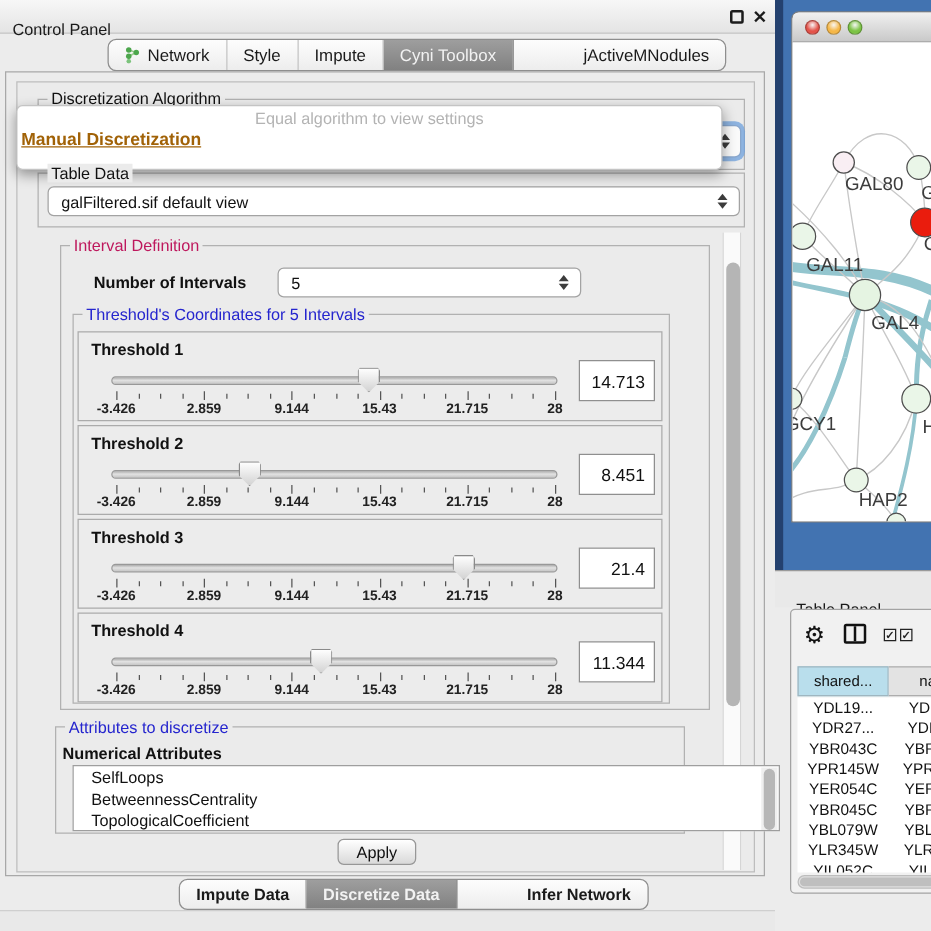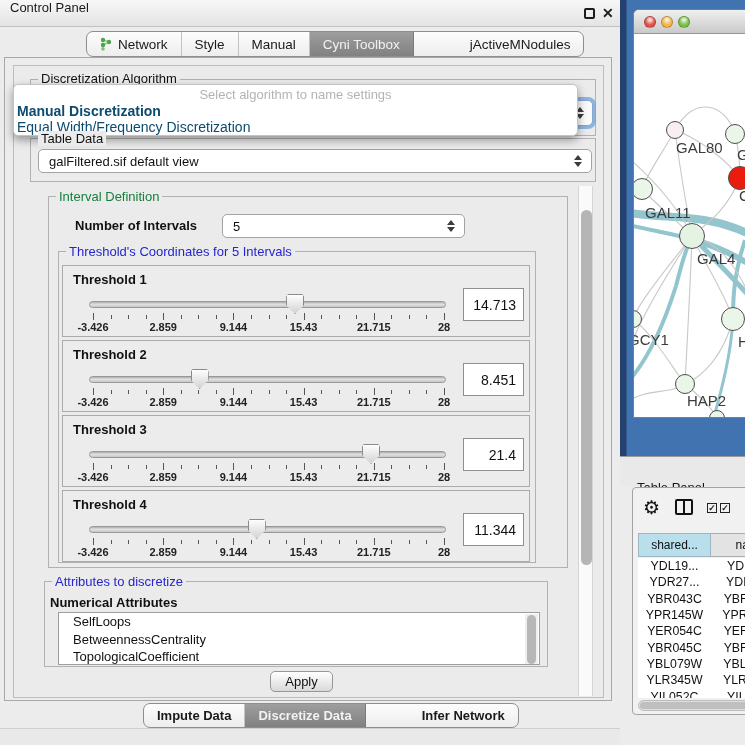--- a/index.html
+++ b/index.html
@@ -4,62 +4,62 @@
 <style>
   * { margin:0; padding:0; box-sizing:border-box; }
   html,body { width:745px; height:745px; overflow:hidden; background:#ECECEC;
     font-family:"Liberation Sans", sans-serif; color:#111; }
   .screen { position:absolute; left:0; top:0; width:745px; height:745px; background:#ECECEC; }
   .abs { position:absolute; }
 
   
   .cp-titlebar { left:0; top:0; width:620px; height:27px;
     background:linear-gradient(#F7F7F7,#E4E4E4); border-bottom:1px solid #C2C2C2; }
-  .cp-title { left:10px; top:0; font-size:13px; color:#1a1a1a; }
+  .cp-title { left:10px; top:16px; font-size:13px; color:#1a1a1a; }
   .float-icon { left:584px; top:8px; width:11px; height:11px; border:2px solid #1c1c1c; border-radius:2px; }
   .close-icon { left:602px; top:5px; font-size:14px; font-weight:bold; color:#1c1c1c; }
 
   .tabbar { display:flex; height:26px; border:1px solid #8E8E8E; border-radius:7px;
     overflow:hidden; background:linear-gradient(#FDFDFD,#EDEDED); }
   .tabbar .seg { display:flex; align-items:center; gap:5px; padding:0 13px; font-size:13.5px;
     color:#1a1a1a; border-right:1px solid #C3C3C3; white-space:nowrap; }
   .tabbar .seg:last-child { border-right:none;margin-left:43px; }
   .tabbar .seg.sel { background:linear-gradient(#9E9E9E,#818181); color:#F2F2F2;
     border-right:1px solid #7A7A7A; }
   #topTabs { left:86px; top:31px; }
   #bottomTabs { left:143px; top:703px; height:25px; }
   #bottomTabs .seg { font-size:13px; font-weight:bold; }
   .bottom-strip { left:0; top:728px; width:620px; height:17px; background:#E9E9E9; border-top:1px solid #CFCFCF; }
 
   .content-outer { left:4px; top:57px; width:608px; height:644px; border:1px solid #A8A8A8; background:#ECECEC; }
   .content-inner { left:13px; top:65px; width:591px; height:633px; border:1px solid #BDBDBD; background:#EBEBEB; }
 
   .group { border:1px solid #B1B1B1; background:transparent; }
   .group-label { position:absolute; font-size:13px; background:#EBEBEB; padding:0 3px; white-space:nowrap; }
-  .green { color:#15803d; } .blue { color:#2525CE; }
+  .green { color:#be185d; } .blue { color:#2525CE; }
 
   .combo { background:#FFF; border:1px solid #A3A3A3; border-radius:5px; font-size:13px;
     display:flex; align-items:center; padding:0 10px; color:#111; }
   .stepper { position:absolute; right:9px; top:50%; transform:translateY(-50%);
     display:flex; flex-direction:column; align-items:center; gap:2px; }
   .tri-up { width:0; height:0; border-left:4px solid transparent; border-right:4px solid transparent;
     border-bottom:5px solid #3c3c3c; }
   .tri-dn { width:0; height:0; border-left:4px solid transparent; border-right:4px solid transparent;
     border-top:5px solid #3c3c3c; }
 
   .disc-group { left:30px; top:79px; width:566px; height:57px; }
   .disc-label { left:38px; top:71px; z-index:1; }
   .combo-stub { left:566px; top:100px; width:27px; height:26px; background:#FAFAFA;
     border:1px solid #88A6CC; border-radius:5px; box-shadow:0 0 0 3px rgba(110,160,220,.75); z-index:2; }
   .combo-stub .stepper { right:8px; }
 
   .popup { left:13px; top:84px; width:565px; height:52px; background:#FFF; border:1px solid #C4C4C4;
     border-radius:5px; box-shadow:0 4px 10px rgba(0,0,0,.38); z-index:5; padding-top:2px; }
   .popup .hint { text-align:center; font-size:13px; color:#B3B3B3; line-height:16px; }
-  .popup .opt { font-size:14px; line-height:16px; padding-left:3px; color:#0c4a6e; }
+  .popup .opt { font-size:14px; line-height:16px; padding-left:3px; color:#a16207;text-decoration:underline; }
   .popup .opt.bold { font-weight:bold; }
 
   .td-group { left:30px; top:138px; width:566px; height:44px; }
   .td-label { left:38px; top:131px; z-index:6; }
   .td-combo { left:38px; top:149px; width:554px; height:24px; }
 
   .iv-group { left:48px; top:196px; width:520px; height:372px; }
   .iv-label { left:56px; top:189px; }
   .niv-label { left:75px; top:218px; font-size:13px; font-weight:bold; }
   .niv-spinner { left:222px; top:214px; width:243px; height:24px; }
@@ -80,21 +80,21 @@
   .tick.major { top:47px; height:7px; }
   .tick-lab { position:absolute; top:55px; transform:translateX(-50%); font-size:11px;
     font-weight:600; color:#222; white-space:nowrap; }
   .th-value { position:absolute; left:400px; top:22px; width:61px; height:33px; background:#FFF;
     border:1px solid #8F8F8F; font-size:14px; display:flex; align-items:center;
     justify-content:flex-end; padding-right:7px; }
 
   .attr-group { left:44px; top:581px; width:504px; height:86px; }
   .attr-label { left:52px; top:574px; }
   .attr-head { left:50px; top:595px; font-size:13px; font-weight:bold; }
-  .attr-list { left:58px; top:612px; width:482px; height:53px; background:#FFF;
+  .attr-list { left:58px; top:612px; width:566px; height:53px; background:#FFF;
     border:1px solid #9E9E9E; overflow:hidden; }
   .attr-item { font-size:13px; line-height:17.5px; padding-left:14px; color:#111; }
   .attr-scroll { position:absolute; right:1px; top:1px; width:13px; height:51px; background:#EFEFEF; }
   .attr-thumb { position:absolute; left:2px; top:1px; width:9px; height:49px; background:#B7B7B7; border-radius:5px; }
 
   .v-scrollbar { left:578px; top:186px; width:15px; height:510px; background:#FAFAFA;
     border-left:1px solid #D5D5D5; border-right:1px solid #D5D5D5; }
   .v-thumb { position:absolute; left:2px; top:24px; width:11px; height:355px; background:#B5B5B5; border-radius:6px; }
 
   .apply-btn { left:270px; top:671px; width:63px; height:21px; border:1px solid #979797;
@@ -163,21 +163,21 @@
             <circle cx="3" cy="8" r="2.2" fill="#4CA64C"></circle>
             <circle cx="3" cy="12" r="1.8" fill="#7CC37C"></circle>
           </svg>
         </span>
         <span>Network</span>
       </div>
       <div class="seg">
         <span>Style</span>
       </div>
       <div class="seg">
-        <span>Manual</span>
+        <span>Impute</span>
       </div>
       <div class="seg sel">
         <span>Cyni Toolbox</span>
       </div>
       <div class="seg">
         <span>jActiveMNodules</span>
       </div>
     </div>
 
   <div class="abs content-outer"></div>
@@ -186,24 +186,23 @@
   <div class="abs group disc-group"></div>
   <span class="abs group-label disc-label">Discretization Algorithm</span>
   <div class="abs combo-stub">
     <span class="stepper">
       <span class="tri-up"></span>
         <span class="tri-dn"></span>
     </span>
   </div>
 
   <div class="abs popup">
-    <div class="hint">Select algorithm to name settings</div>
+    <div class="hint">Equal algorithm to view settings</div>
     <div id="popupOptions">
         <div class="opt bold">Manual Discretization</div>
-        <div class="opt">Equal Width/Frequency Discretization</div>
       </div>
   </div>
 
   <div class="abs group td-group"></div>
   <span class="abs group-label td-label">Table Data</span>
   <div class="abs combo td-combo">
     <span>galFiltered.sif default view</span>
     <span class="stepper">
       <span class="tri-up"></span>
         <span class="tri-dn"></span>

